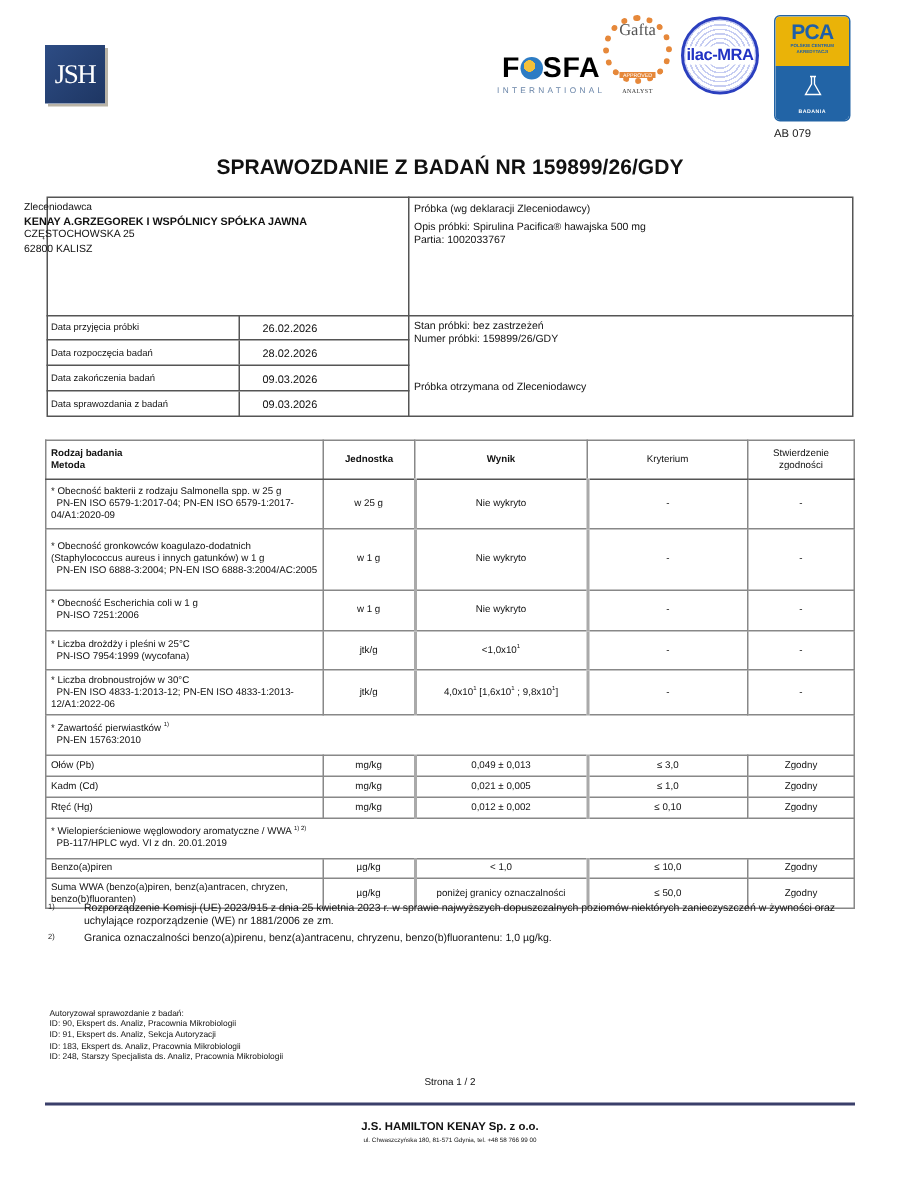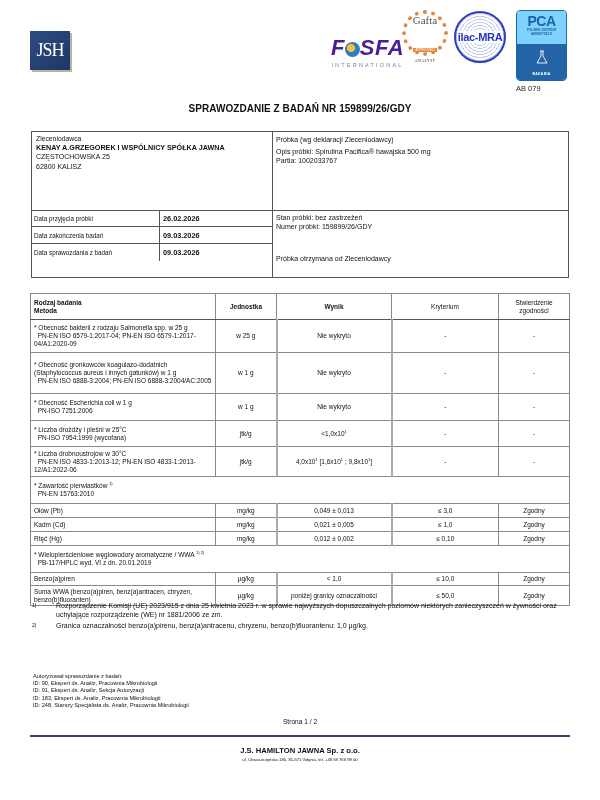--- a/index.html
+++ b/index.html
@@ -2,64 +2,64 @@
 <html><head>
 <meta charset="utf-8">
 <style>
   * { box-sizing: border-box; margin: 0; padding: 0; }
   html, body { width: 600px; height: 800px; background: #ffffff; overflow: hidden; }
   body { position: relative; font-family: "Liberation Sans", sans-serif; color: #111; font-size: 7px; }
 
   .abs { position: absolute; }
 
   
-  .hamilton-logo { left: 30px; top: 30px; height: 40px; display: flex; align-items: center; }
+  .hamilton-logo { left: 30px; top: 30px; height: 40px; display: flex; align-items: center; flex-direction: column; }
   .hamilton-box { width: 40px; height: 39px; background: linear-gradient(135deg, #2d4c84 0%, #1e3663 100%); box-shadow: 2px 2px 0 #b9b3a6; color: #fff; font-family: "Liberation Serif", serif; font-size: 18px; display: flex; align-items: center; justify-content: center; letter-spacing: -1px; }
   .hamilton-text { margin-left: 12px; font-family: "Liberation Serif", serif; font-size: 29px; color: #2a2d36; letter-spacing: 1.5px; }
 
   .fosfa { left: 320px; top: 35px; width: 95px; text-align: center; }
-  .fosfa-main { font-size: 22px; font-weight: bold; color: #4c1d95; letter-spacing: 0.5px; font-style: italic; }
+  .fosfa-main { font-size: 19px; font-weight: bold; color: #000000; letter-spacing: 0.5px; }
   .fosfa-main .globe { display: inline-block; width: 15px; height: 15px; border-radius: 50%; background: radial-gradient(circle at 40% 40%, #f4c13a 0 30%, #2d7cc4 31% 100%); vertical-align: -2px; }
   .fosfa-sub { font-size: 5.5px; color: #6a85a8; letter-spacing: 2.2px; margin-top: 1px; }
 
   .gafta { left: 400px; top: 10px; width: 50px; height: 64px; text-align: center; }
   .gafta-ring { width: 46px; height: 46px; margin: 0 auto; border-radius: 50%; border: 4px dotted #e6883a; display: flex; flex-direction: column; align-items: center; justify-content: space-between; }
   .gafta-name { font-family: "Liberation Serif", serif; font-size: 11px; color: #555; }
   .gafta-approved { font-size: 3.5px; color: #fff; background: #e6883a; padding: 0 2px; margin-top: 1px; }
   .gafta-analyst { font-family: "Liberation Serif", serif; font-size: 4px; color: #333; margin-top: 2px; letter-spacing: 0.3px; }
 
   .ilac { left: 454px; top: 11px; width: 52px; height: 52px; border-radius: 50%; border: 2px solid #2b3fbf; background: repeating-radial-gradient(circle, #fff 0 2px, #c6cdf2 2px 3px); display: flex; align-items: center; justify-content: center; }
   .ilac-text { background: #fff; color: #2233c4; font-size: 11px; font-weight: bold; padding: 0 1px; letter-spacing: -0.3px; }
 
   .pca { left: 516px; top: 10px; width: 51px; height: 71px; border: 1.5px solid #2264a6; border-radius: 4px; overflow: hidden; }
-  .pca-top { height: 33px; background: #7dd3fc; text-align: center; }
+  .pca-top { height: 33px; background: #eab308; text-align: center; }
   .pca-name { font-size: 14px; font-weight: bold; color: #1f5fa8; padding-top: 2px; letter-spacing: -0.5px; }
   .pca-sub { font-size: 3px; color: #1f5fa8; font-weight: bold; line-height: 3.5px; }
   .pca-bottom { height: 38px; background: #2264a6; text-align: center; color: #fff; position: relative; }
   .pca-flask { position: absolute; left: 19px; top: 6px; width: 12px; height: 14px; }
   .pca-badania { position: absolute; left: 0; right: 0; bottom: 6px; font-size: 3.5px; font-weight: bold; letter-spacing: 0.3px; }
   .pca-ab { left: 516px; top: 84px; width: 51px; text-align: left; font-size: 7.5px; color: #222; }
 
-  .report-title { left: 0; width: 600px; top: 103px; text-align: center; font-size: 10px; font-weight: bold; letter-spacing: 0.05px; }
+  .report-title { left: 0; width: 600px; top: 103px; text-align: center; font-size: 14px; font-weight: bold; letter-spacing: 0.05px; }
 
   
   .info-box { left: 31px; top: 131px; width: 538px; height: 147px; border: 1px solid #555; }
   .info-vline { left: 272px; top: 131px; width: 1px; height: 147px; background: #555; }
   .info-hline { left: 31px; top: 210px; width: 538px; height: 1px; background: #555; }
-  .client-block { left: 36px; top: 134px; width: 236px; line-height: 9.2px; font-size: 7px; }
+  .client-block { left: 16px; top: 134px; width: 236px; line-height: 9.2px; font-size: 7px; }
   .client-label { font-size: 6.8px; }
   .client-name { font-weight: bold; font-size: 7.2px; }
   .sample-block { left: 276px; top: 135px; width: 290px; line-height: 9px; font-size: 7px; }
   .sample-block .gap { margin-top: 3px; }
 
   .dates { left: 31px; top: 210px; width: 242px; }
   .date-row { height: 17px; border-bottom: 1px solid #555; display: flex; align-items: center; }
   .date-row:last-child { border-bottom: none; height: 17px; }
   .date-label { width: 129px; padding-left: 3px; font-size: 6.3px; border-right: 1px solid #555; height: 100%; display: flex; align-items: center; }
-  .date-value { padding-left: 3px; font-size: 7.3px; font-weight: bold; }
+  .date-value { padding-left: 3px; font-size: 7.3px; font-weight: normal; margin-left: 12px; }
 
   .state-block { left: 276px; top: 213px; width: 290px; line-height: 9px; font-size: 7px; }
   .received { left: 276px; top: 255px; font-size: 7px; }
 
   
   .results { left: 30px; top: 293px; width: 539px; border-collapse: collapse; border: 1.5px solid #555; table-layout: fixed; position: absolute; }
   .results th, .results td { border: 1px solid #888; font-size: 6.5px; line-height: 8px; vertical-align: middle; }
   .results th { font-weight: bold; text-align: center; padding: 2px 2px; height: 26px; border-bottom: 1.5px solid #555; }
   .results th.left { text-align: left; padding-left: 3px; }
   .results td { padding: 1px 3px; }
@@ -136,20 +136,24 @@
 <div class="abs sample-block">
   <div>Próbka (wg deklaracji Zleceniodawcy)</div>
   <div class="gap">Opis próbki: Spirulina Pacifica® hawajska 500 mg</div>
   <div>Partia: 1002033767</div>
 </div>
 
 <div class="abs dates">
   <div class="date-row">
     <div class="date-label">Data przyjęcia próbki</div>
     <div class="date-value">26.02.2026</div>
+  </div>
+  <div class="date-row">
+    <div class="date-label">Data rozpoczęcia badań</div>
+    <div class="date-value">28.02.2026</div>
   </div>
   <div class="date-row">
     <div class="date-label">Data zakończenia badań</div>
     <div class="date-value">09.03.2026</div>
   </div>
   <div class="date-row">
     <div class="date-label">Data sprawozdania z badań</div>
     <div class="date-value">09.03.2026</div>
   </div>
 </div>
@@ -302,15 +306,15 @@
   <div>ID: 90, Ekspert ds. Analiz, Pracownia Mikrobiologii</div>
   <div>ID: 91, Ekspert ds. Analiz, Sekcja Autoryzacji</div>
   <div>ID: 183, Ekspert ds. Analiz, Pracownia Mikrobiologii</div>
   <div>ID: 248, Starszy Specjalista ds. Analiz, Pracownia Mikrobiologii</div>
 </div>
 
 <div class="abs page-num">Strona 1 / 2</div>
 <div class="abs footer-line"></div>
 
 <div class="abs footer">
-  <div class="footer-co">J.S. HAMILTON JAWNA Sp. z o.o.</div>
+  <div class="footer-co">J.S. HAMILTON KENAY Sp. z o.o.</div>
   <div class="footer-addr">ul. Chwaszczyńska 180, 81-571 Gdynia, tel. +48 58 766 99 00</div>
 </div>
 
 </body></html>

